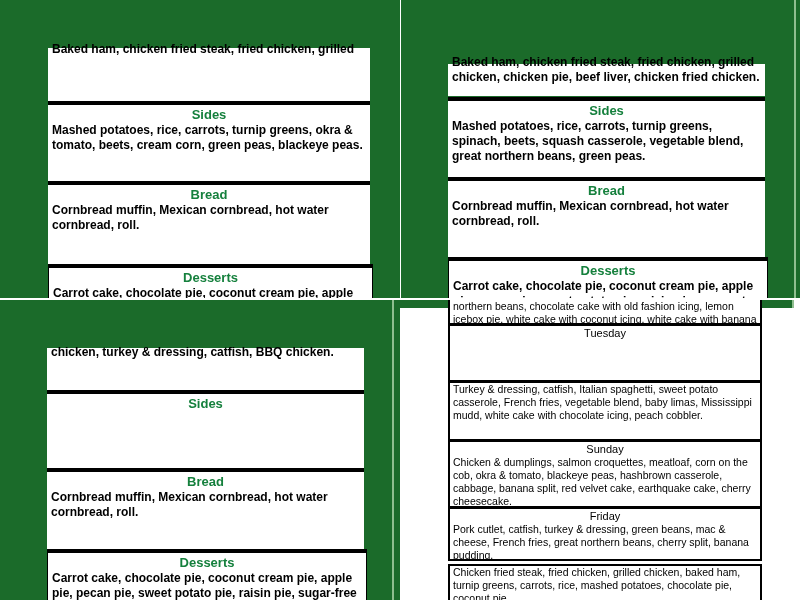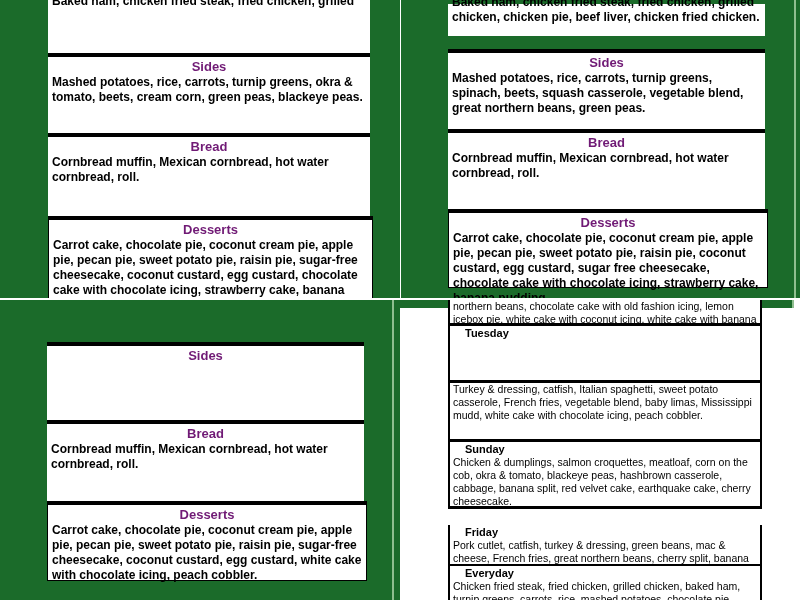--- a/index.html
+++ b/index.html
@@ -4,27 +4,27 @@
 <style>
   html, body { margin:0; padding:0; }
   body { width:800px; height:600px; overflow:hidden; position:relative; background:#ffffff; font-family:"Liberation Sans", sans-serif; }
   .quad { position:absolute; overflow:hidden; }
   .green { background:#1b6b2a; }
   .q-tl { left:0; top:0; width:400px; height:298px; }
   .q-tr { left:401px; top:0; width:399px; height:298px; }
   .q-bl { left:0; top:300px; width:400px; height:300px; }
   .q-br { left:400px; top:300px; width:400px; height:300px; background:#ffffff; }
   .stripe { position:absolute; top:0; bottom:0; width:2px; background:#8fbf8f; }
-  .sect { position:absolute; background:#fff; box-sizing:border-box; border-top:4px solid #000; }
+  .sect { position:absolute; background:#fff; box-sizing:border-box; border-top:4px solid #000;margin-top:48px; }
   .sect.first { border-top:none; }
   .sect.last { border:1px solid #000; border-top:4px solid #000; }
-  .sect h3 { margin:0; padding-top:2px; text-align:center; font-size:13px; font-weight:bold; color:#701a75; line-height:16px; }
+  .sect h3 { margin:0; padding-top:2px; text-align:center; font-size:13px; font-weight:bold; color:#15803d; line-height:16px; }
   .sect p { margin:0; padding:0 4px; font-size:12px; font-weight:bold; color:#000; line-height:15px; }
   .dbox { position:absolute; left:448px; width:314px; box-sizing:border-box; border:2px solid #000; border-top:none; background:#fff; }
-  .dbox h4 { margin:0; font-size:11px; font-weight:bold; line-height:13px; color:#000; padding-top:1px;padding-left:15px; }
+  .dbox h4 { margin:0; text-align:center; font-size:11px; font-weight:normal; line-height:13px; color:#000; padding-top:1px; }
   .dbox p { margin:0; padding:0 3px; font-size:10.5px; line-height:13px; color:#000; }
   .dsep { position:absolute; left:448px; width:314px; height:2px; background:#000; }
 </style>
 </head>
 <body>
 
 <div class="quad green q-tl">
   <div class="sect first" style="left:48px; top:0; width:322px; height:53px;">
     <p style="margin-top:-6px;">Baked ham, chicken fried steak, fried chicken, grilled</p>
   </div>
@@ -37,40 +37,43 @@
     <p>Cornbread muffin, Mexican cornbread, hot water cornbread, roll.</p>
   </div>
   <div class="sect last" style="left:48px; top:216px; width:325px; height:90px;">
     <h3>Desserts</h3>
     <p>Carrot cake, chocolate pie, coconut cream pie, apple pie, pecan pie, sweet potato pie, raisin pie, sugar-free cheesecake, coconut custard, egg custard, chocolate cake with chocolate icing, strawberry cake, banana</p>
   </div>
 </div>
 
 <div class="quad green q-tr">
   <div class="stripe" style="left:393px;"></div>
-  <div class="sect first" style="left:47px; top:4px; width:317px; height:32px;">
+  <div class="sect first" style="left:47px; top:16px; width:317px; height:32px;">
     <p style="margin-top:-9px;">Baked ham, chicken fried steak, fried chicken, grilled</p>
     <p>chicken, chicken pie, beef liver, chicken fried chicken.</p>
   </div>
   <div class="sect" style="left:47px; top:49px; width:317px; height:80px;">
     <h3>Sides</h3>
     <p>Mashed potatoes, rice, carrots, turnip greens, spinach, beets, squash casserole, vegetable blend, great northern beans, green peas.</p>
   </div>
   <div class="sect" style="left:47px; top:129px; width:317px; height:82px;">
     <h3>Bread</h3>
     <p>Cornbread muffin, Mexican cornbread, hot water cornbread, roll.</p>
   </div>
   <div class="sect last" style="left:47px; top:209px; width:320px; height:79px;">
     <h3>Desserts</h3>
     <p>Carrot cake, chocolate pie, coconut cream pie, apple pie, pecan pie, sweet potato pie, raisin pie, coconut custard, egg custard, sugar free cheesecake, chocolate cake with chocolate icing, strawberry cake, banana pudding.</p>
   </div>
 </div>
 
 <div class="quad green q-bl">
   <div class="stripe" style="left:392px;"></div>
+  <div class="sect first" style="left:47px; top:0; width:317px; height:42px;">
+    <p style="margin-top:-3px;">chicken, turkey &amp; dressing, catfish, BBQ chicken.</p>
+  </div>
   <div class="sect" style="left:47px; top:42px; width:317px; height:80px;">
     <h3>Sides</h3>
   </div>
   <div class="sect" style="left:47px; top:120px; width:317px; height:82px;">
     <h3>Bread</h3>
     <p>Cornbread muffin, Mexican cornbread, hot water cornbread, roll.</p>
   </div>
   <div class="sect last" style="left:47px; top:201px; width:320px; height:80px;">
     <h3>Desserts</h3>
     <p>Carrot cake, chocolate pie, coconut cream pie, apple pie, pecan pie, sweet potato pie, raisin pie, sugar-free cheesecake, coconut custard, egg custard, white cake with chocolate icing, peach cobbler.</p>
@@ -92,21 +95,20 @@
 <div class="dsep" style="top:381px;"></div>
 <div class="dbox" style="top:383px; height:58px;">
   <p>Turkey &amp; dressing, catfish, Italian spaghetti, sweet potato casserole, French fries, vegetable blend, baby limas, Mississippi mudd, white cake with chocolate icing, peach cobbler.</p>
 </div>
 <div class="dsep" style="top:440px;"></div>
 <div class="dbox" style="top:442px; height:66px;">
   <h4>Sunday</h4>
   <p>Chicken &amp; dumplings, salmon croquettes, meatloaf, corn on the cob, okra &amp; tomato, blackeye peas, hashbrown casserole, cabbage, banana split, red velvet cake, earthquake cake, cherry cheesecake.</p>
 </div>
 <div class="dsep" style="top:507px;"></div>
-<div class="dbox" style="top:509px; height:52px;margin-top:16px;">
+<div class="dbox" style="top:509px; height:52px;">
   <h4>Friday</h4>
   <p>Pork cutlet, catfish, turkey &amp; dressing, green beans, mac &amp; cheese, French fries, great northern beans, cherry split, banana pudding.</p>
 </div>
 <div class="dsep" style="top:564px;"></div>
 <div class="dbox" style="top:566px; height:40px;">
-  <h4>Everyday</h4>
   <p>Chicken fried steak, fried chicken, grilled chicken, baked ham, turnip greens, carrots, rice, mashed potatoes, chocolate pie, coconut pie</p>
 </div>
 
 </body></html>

